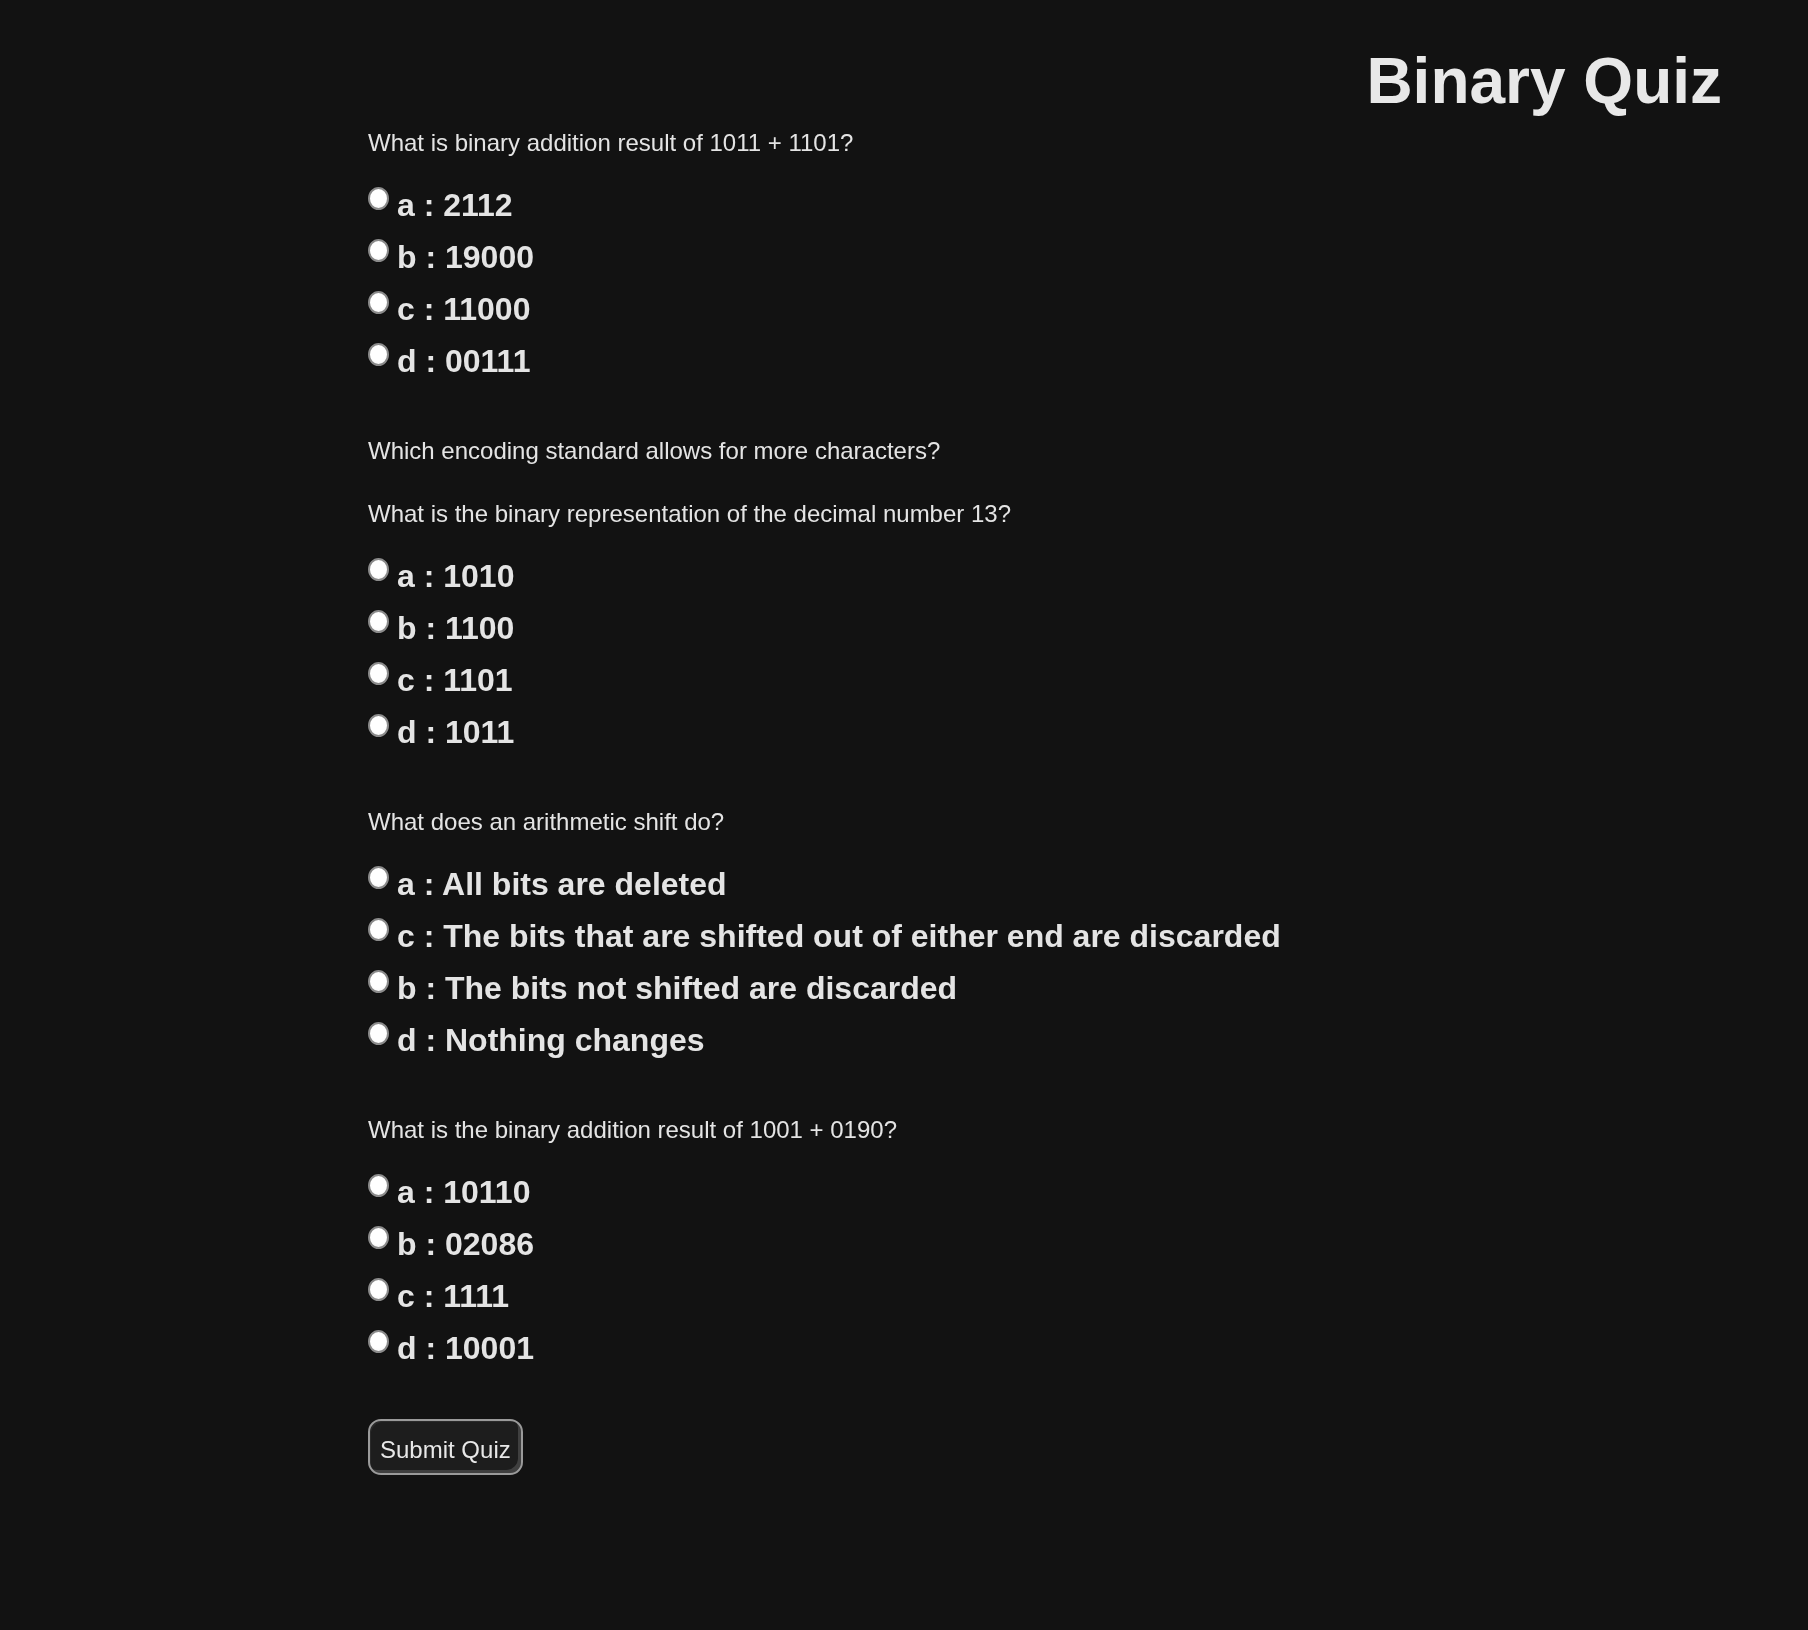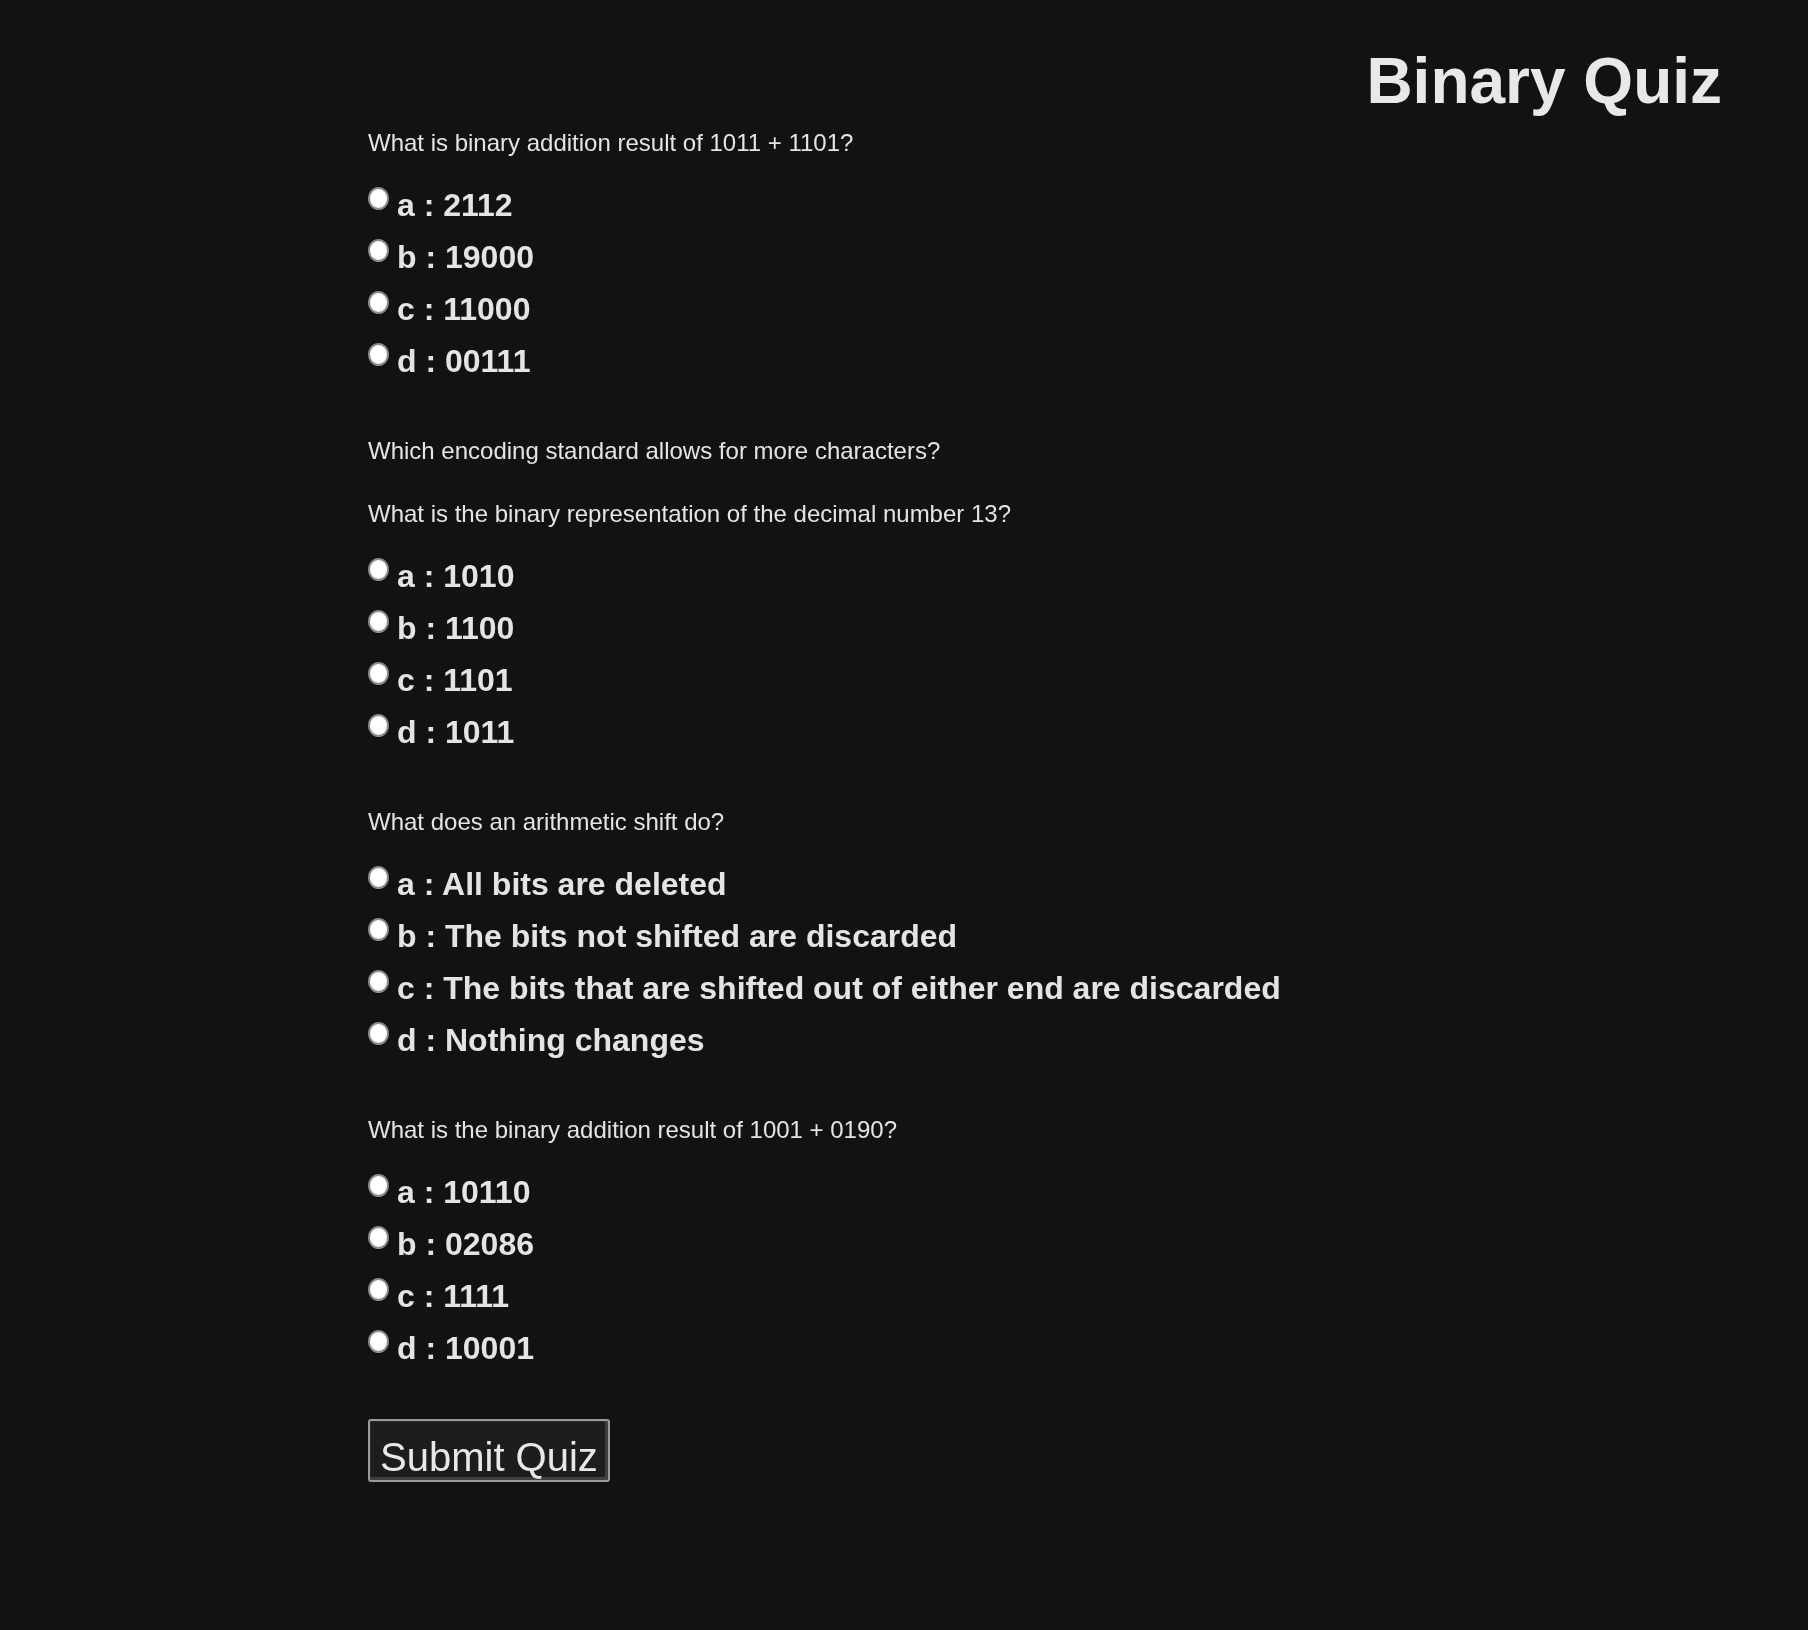--- a/index.html
+++ b/index.html
@@ -67,27 +67,27 @@
     font-size:32px;
     line-height:37px;
     font-weight:bold;
     margin-left:8px;
     white-space:nowrap;
   }
   .submit-btn{
     display:inline-block;
     margin:0;
     font-family:"Liberation Sans", sans-serif;
-    font-size:40px;
+    font-size:24px;
     line-height:44px;
     color:var(--title);
     background:var(--btn-bg);
     border:2px solid var(--btn-border);
-    border-radius:3px;
-    padding:14px 10px 1px 10px;
+    border-radius:13px;
+    padding:7px 10px 1px 10px;
     box-shadow:inset -4px -4px 0 -1px var(--btn-bevel), inset 2px 2px 0 -1px #2a2a2a;
     cursor:pointer;
   }
 </style>
 </head>
 <body>
 
 <div class="wrap">
   <h1 class="page-title">Binary Quiz</h1>
   <form>
@@ -149,26 +149,26 @@
   <div class="qblock">
     <p class="question">What does an arithmetic shift do?</p>
     <div class="options">
   <label class="option">
     <input type="radio" class="radio" name="q3" style="">
     <span class="olabel">a : All bits are deleted</span>
   </label>
 
   <label class="option">
     <input type="radio" class="radio" name="q3" style="">
+    <span class="olabel">c : The bits that are shifted out of either end are discarded</span>
+  </label>
+
+  <label class="option">
+    <input type="radio" class="radio" name="q3" style="">
     <span class="olabel">b : The bits not shifted are discarded</span>
-  </label>
-
-  <label class="option">
-    <input type="radio" class="radio" name="q3" style="">
-    <span class="olabel">c : The bits that are shifted out of either end are discarded</span>
   </label>
 
   <label class="option">
     <input type="radio" class="radio" name="q3" style="">
     <span class="olabel">d : Nothing changes</span>
   </label>
 </div>
   </div>
 
   <div class="qblock">

